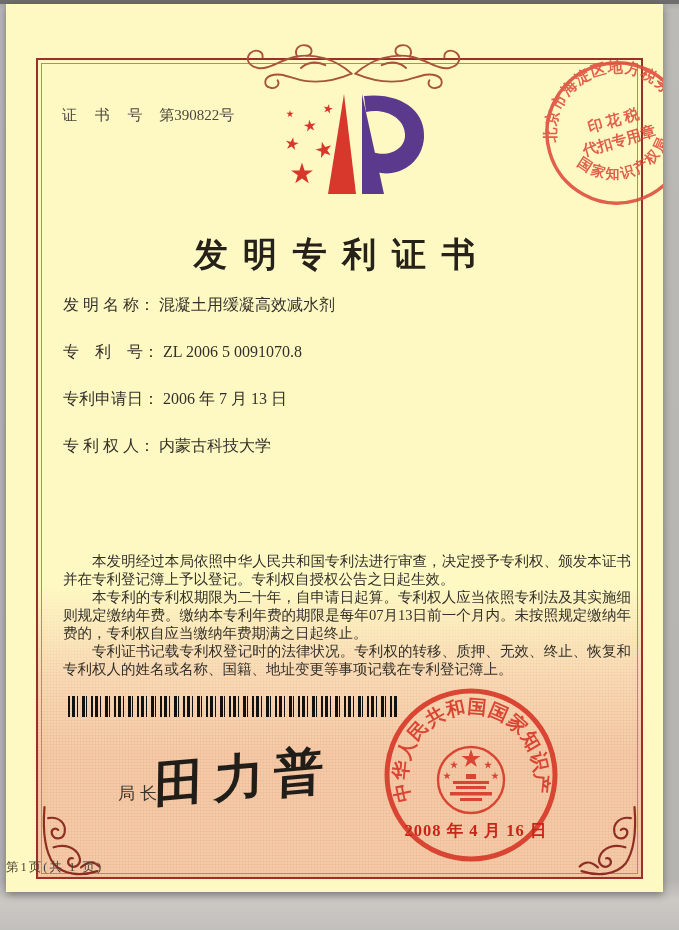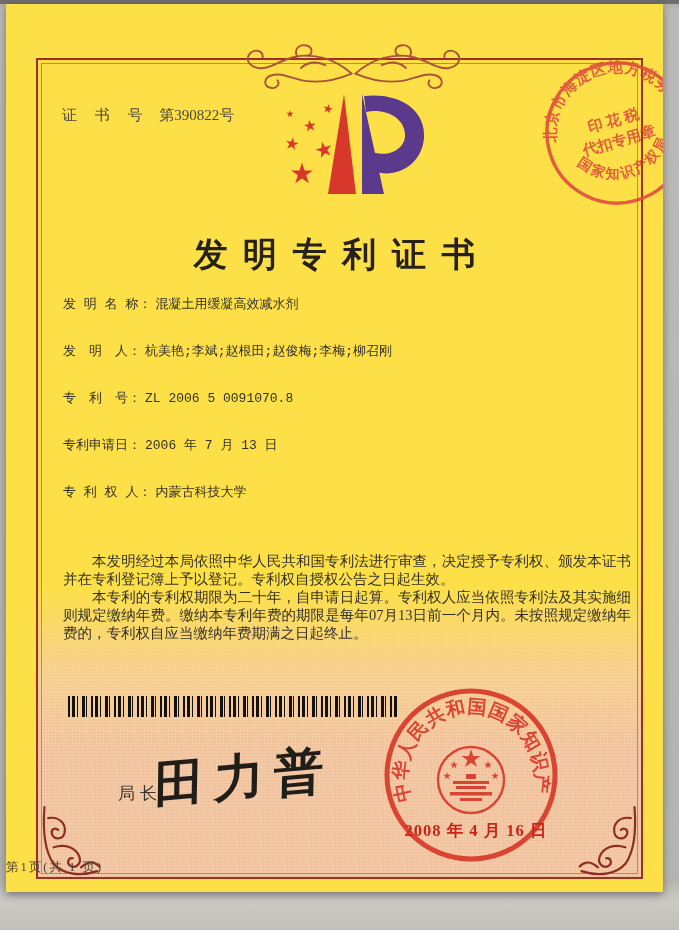--- a/index.html
+++ b/index.html
@@ -5,21 +5,21 @@
   html,body{margin:0;padding:0;}
   body{
     width:679px;height:930px;
     background:linear-gradient(180deg,#a7a5a1 0,#bcbab6 10px,#b6b4b0 880px,#ccc9c5 900px,#c2c0bc 930px);
     font-family:"Liberation Serif","DejaVu Serif",serif;
     position:relative;overflow:hidden;
   }
   .scan-edge-top{position:absolute;left:0;top:0;width:679px;height:4px;background:#6f6e6c;z-index:0;}
   .paper{
     position:absolute;left:6px;top:4px;width:657px;height:888px;
-    background:#fde047;
+    background:#fef9c3;
     box-shadow:0 3px 8px rgba(0,0,0,.38);
     overflow:hidden;z-index:1;
   }
   
   .pink-zone{position:absolute;left:32px;right:22px;top:582px;bottom:15px;z-index:1;
     background:linear-gradient(180deg,rgba(246,215,188,0) 0,rgba(246,208,177,.75) 90px,#f4cba9 170px);}
   .pink-pattern{position:absolute;inset:0;opacity:.55;
     background:
       repeating-linear-gradient(0deg,rgba(226,142,100,.25) 0 1px,rgba(0,0,0,0) 1px 3px),
       repeating-linear-gradient(90deg,rgba(226,142,100,.25) 0 1px,rgba(0,0,0,0) 1px 3px);
@@ -34,21 +34,21 @@
   .corner-bl{left:33px;bottom:15px;}
   .corner-br{right:23px;bottom:15px;transform:scaleX(-1);}
   
   .cert-no{position:absolute;left:56px;top:102px;font-size:15px;color:#4b453c;z-index:5;}
   .cert-no .lbl{letter-spacing:7px;margin-right:6px;}
   .logo{position:absolute;left:272px;top:86px;width:150px;height:112px;z-index:5;}
   .title{position:absolute;left:0;right:0;top:202px;text-align:center;
     font-size:34px;font-weight:700;color:#272219;letter-spacing:.46em;text-indent:.46em;z-index:5;margin-top:26px;}
   
   .fields{position:absolute;left:57px;top:290px;right:36px;z-index:5;}
-  .frow{height:22px;line-height:22px;margin-bottom:25px;font-size:13px;color:#33302a;white-space:nowrap;font-family:Liberation Mono, monospace;}
+  .frow{height:22px;line-height:22px;margin-bottom:25px;font-size:16px;color:#33302a;white-space:nowrap;}
   .frow .f-label{color:#33302a;}
   .frow .f-value{margin-left:4px;}
   
   .bodytext{position:absolute;left:57px;right:32px;top:549px;z-index:5;
     font-size:14.5px;line-height:1.24;color:#33302a;text-align:justify;}
   .bodytext p{margin:0;text-indent:2em;}
   
   .barcode{position:absolute;left:62px;top:692px;width:330px;height:21px;z-index:5;
     background:repeating-linear-gradient(90deg,
       #14120f 0 2px,rgba(0,0,0,0) 2px 4px,
@@ -136,36 +136,34 @@
     </g>
   </svg>
 
   <div class="title">发明专利证书</div>
 
   <div class="fields">
     <div class="frow">
       <span class="f-label">发 明 名 称：</span><span class="f-value">混凝土用缓凝高效减水剂</span>
     </div>
     <div class="frow">
-      <span class="f-label">发　明　人：</span><span class="f-value">杭美艳;李斌;赵根田;赵俊梅;李梅;柳召刚</span>
-    </div>
-    <div class="frow">
       <span class="f-label">专　利　号：</span><span class="f-value">ZL 2006 5 0091070.8</span>
     </div>
     <div class="frow">
       <span class="f-label">专利申请日：</span><span class="f-value">2006 年 7 月 13 日</span>
     </div>
     <div class="frow">
       <span class="f-label">专 利 权 人：</span><span class="f-value">内蒙古科技大学</span>
     </div>
   </div>
 
   <div class="bodytext">
     <p>本发明经过本局依照中华人民共和国专利法进行审查，决定授予专利权、颁发本证书并在专利登记簿上予以登记。专利权自授权公告之日起生效。</p>
     <p>本专利的专利权期限为二十年，自申请日起算。专利权人应当依照专利法及其实施细则规定缴纳年费。缴纳本专利年费的期限是每年07月13日前一个月内。未按照规定缴纳年费的，专利权自应当缴纳年费期满之日起终止。</p>
+    <p>专利证书记载专利权登记时的法律状况。专利权的转移、质押、无效、终止、恢复和专利权人的姓名或名称、国籍、地址变更等事项记载在专利登记簿上。</p>
   </div>
 
   <div class="barcode"></div>
 
   <div class="director">局长</div>
   <div class="signature">田力普</div>
 
   <svg class="seal" viewBox="0 0 178 178">
     <circle cx="89" cy="89" r="84" fill="none" stroke="#d83b2b" stroke-width="5"></circle>
     <path id="sealArc" d="M 30,116 A 64,64 0 1 1 148,116" fill="none"></path>

